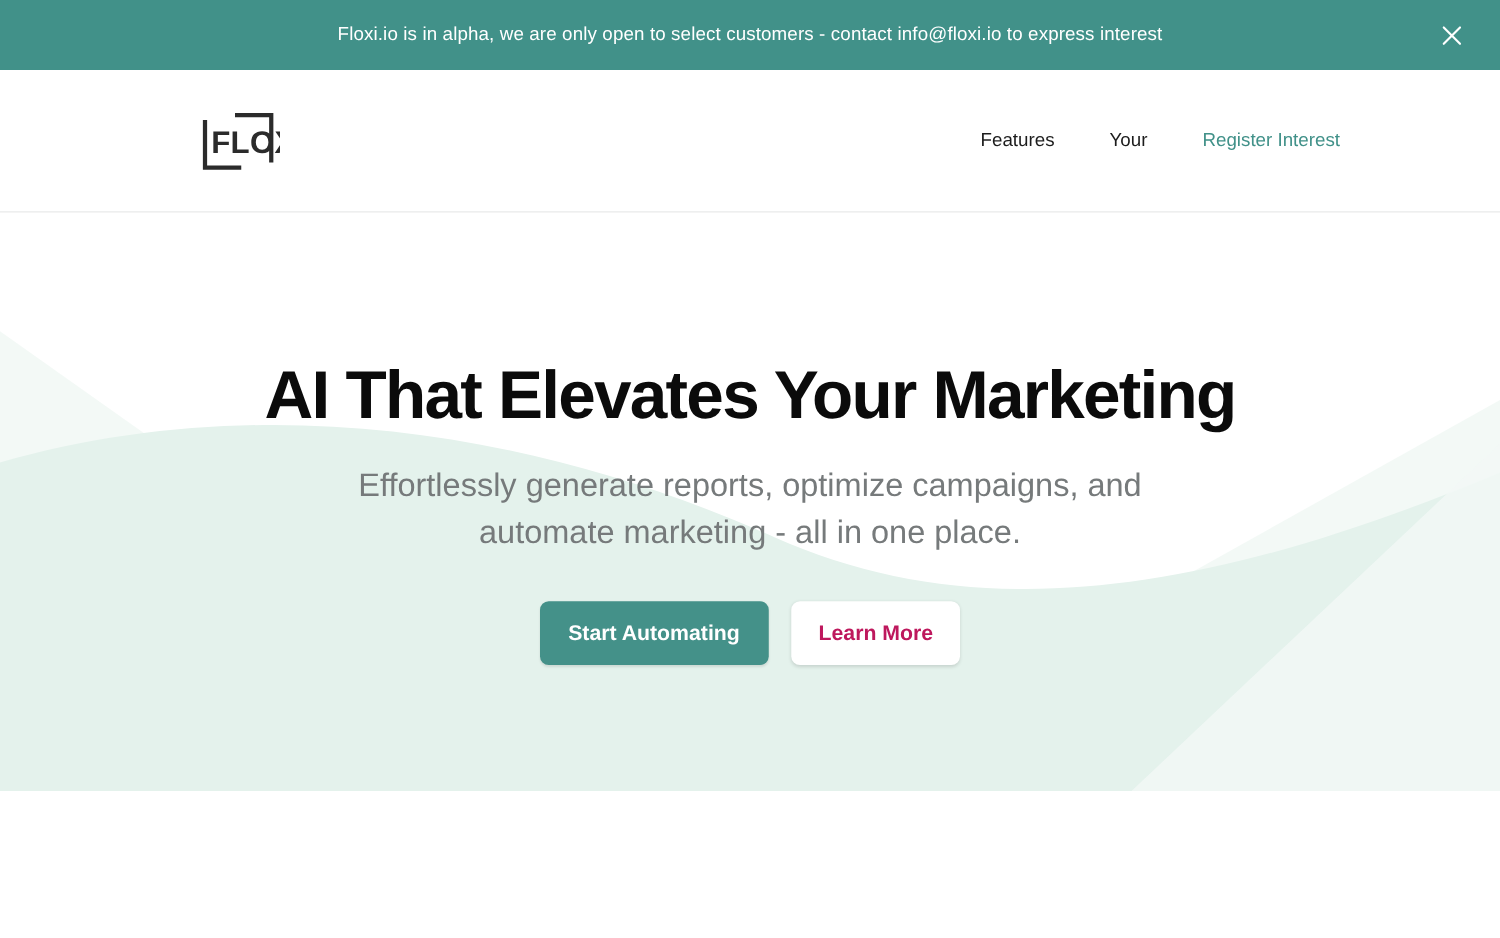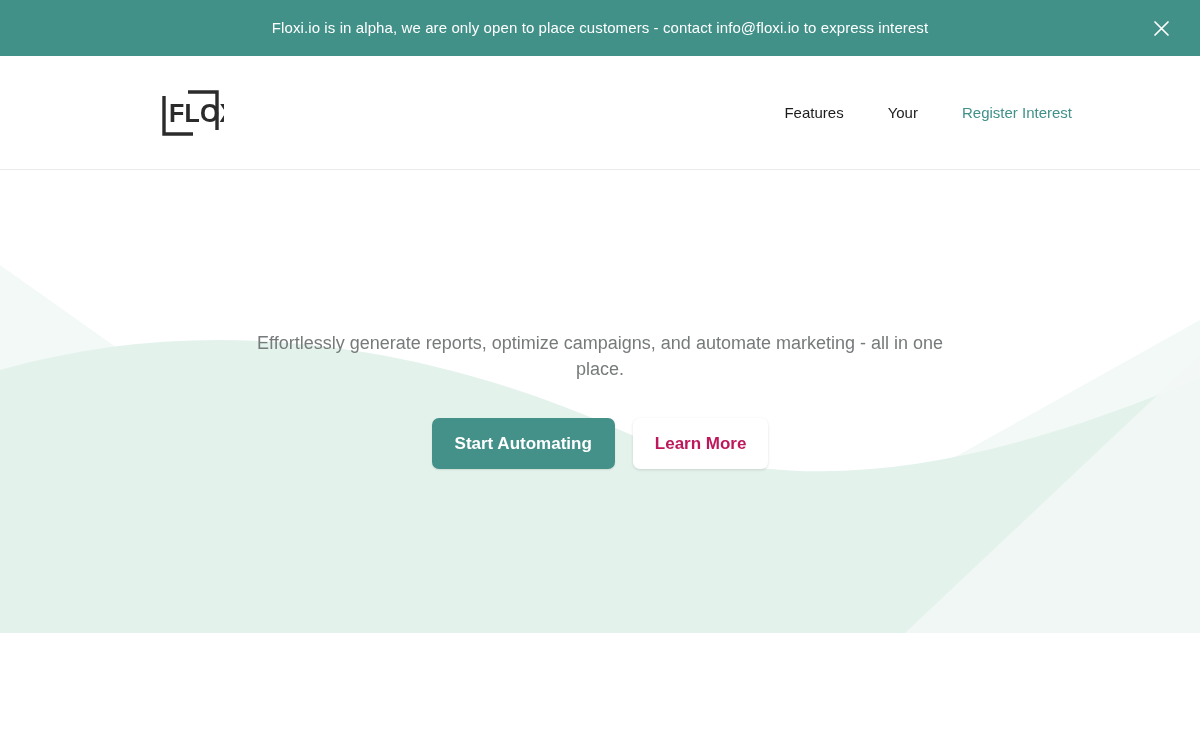--- a/index.html
+++ b/index.html
@@ -117,22 +117,22 @@
     font-size: 54px;
     font-weight: bold;
     letter-spacing: -1.4px;
     line-height: 1.05;
     color: #0b0b0b;
     text-align: center;
     white-space: nowrap;
   }
 
   .hero-sub {
-    margin-top: 42px;
-    font-size: 18px;
+    margin-top: 25px;
+    font-size: 26px;
     line-height: 1.45;
     color: #767a7b;
     text-align: center;
     max-width: 690px;
   }
 
   .hero-actions {
     margin-top: 36px;
     display: flex;
     align-items: center;
@@ -164,21 +164,21 @@
   
   .below {
     height: 117px;
     background: #ffffff;
   }
 </style>
 </head>
 <body>
 
 <div class="banner">
-  <span class="banner-text">Floxi.io is in alpha, we are only open to place customers - contact info@floxi.io to express interest</span>
+  <span class="banner-text">Floxi.io is in alpha, we are only open to select customers - contact info@floxi.io to express interest</span>
   <button class="banner-close">
     <span>
       <svg width="17" height="17" viewBox="0 0 17 17" fill="none" aria-hidden="true">
         <path d="M2 2 L15 15 M15 2 L2 15" stroke="currentColor" stroke-width="1.7" stroke-linecap="round"></path>
       </svg>
     </span>
   </button>
 </div>
 
 <header class="header">
@@ -209,20 +209,21 @@
     <path d="M0 0 L0 463 L520 463 L0 95 Z" fill="#eff7f3" opacity="0.75"></path>
 
     <path d="M1200 150 L1200 463 L640 463 Z" fill="#eff7f3" opacity="0.75"></path>
 
     <path d="M0 200 C 210 140, 430 175, 620 260 C 790 336, 980 300, 1200 208 L1200 463 L0 463 Z" fill="#e4f2ec"></path>
 
     <path d="M1200 185 L1200 463 L905 463 Z" fill="#f2f8f6" opacity="0.85"></path>
   </svg>
 
   <div class="hero-inner">
+    <h1 class="hero-title">AI That Elevates Your Marketing</h1>
 
     <p class="hero-sub">Effortlessly generate reports, optimize campaigns, and automate marketing - all in one place.</p>
 
     <div class="hero-actions">
       <button class="btn btn-primary">Start Automating</button>
       <button class="btn btn-secondary">Learn More</button>
     </div>
   </div>
 
 </section>

